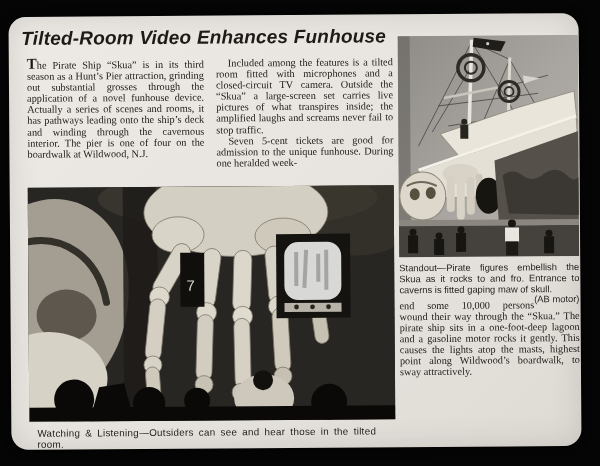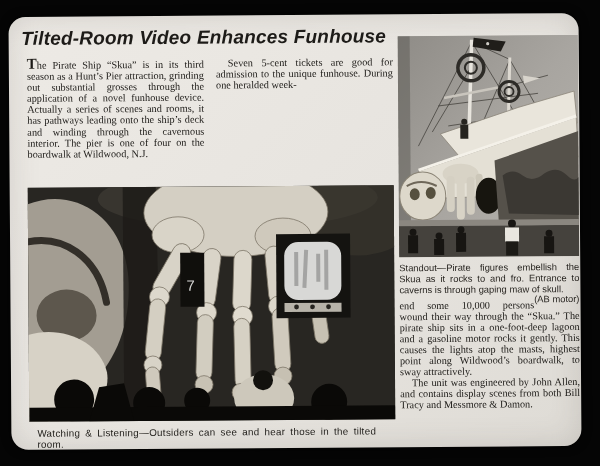--- a/index.html
+++ b/index.html
@@ -51,20 +51,21 @@
 
 <div class="page">
 
   <div class="title">Tilted-Room Video Enhances Funhouse</div>
 
   <div class="cols">
     <div class="col">
       <p><span class="dropcap">T</span><span>he Pirate Ship “Skua” is in its third season as a Hunt’s Pier attraction, grinding out substantial grosses through the application of a novel funhouse device. Actually a series of scenes and rooms, it has pathways leading onto the ship’s deck and winding through the cavernous interior. The pier is one of four on the boardwalk at Wildwood, N.J.</span></p>
     </div>
     <div class="col">
+      <p class="indent">Included among the features is a tilted room fitted with microphones and a closed-circuit TV camera. Outside the “Skua” a large-screen set carries live pictures of what transpires inside; the amplified laughs and screams never fail to stop traffic.</p>
       <p class="indent">Seven 5-cent tickets are good for admission to the unique funhouse. During one heralded week-</p>
     </div>
   </div>
 
   <div class="photo-left">
     <svg viewBox="0 0 366 234" preserveAspectRatio="none">
       <rect width="366" height="234" fill="#282622"></rect>
       <ellipse cx="210" cy="12" rx="140" ry="30" fill="#45413a" opacity="0.55"></ellipse>
       <ellipse cx="330" cy="30" rx="60" ry="40" fill="#3a372f" opacity="0.6"></ellipse>
 
@@ -218,21 +219,20 @@
           </g>
           <g>
             <circle cx="113" cy="188" r="4" fill="#171512"></circle>
             <rect x="106" y="192" width="14" height="14" fill="#e9e6df"></rect>
             <rect x="107" y="206" width="12" height="14" fill="#1c1a16"></rect>
           </g>
         </g>
       </svg>
     </div>
 
-    <p class="caption-ship"><span>Standout—Pirate figures embellish the Skua as it rocks to and fro. Entrance to caverns is through gaping maw of skull.</span> <span class="credit">(AB motor)</span></p>
+    <p class="caption-ship"><span>Standout—Pirate figures embellish the Skua as it rocks to and fro. Entrance to caverns is fitted gaping maw of skull.</span> <span class="credit">(AB motor)</span></p>
 
     <div class="right-text">
       <p>end some 10,000 persons wound their way through the “Skua.” The pirate ship sits in a one-foot-deep lagoon and a gasoline motor rocks it gently. This causes the lights atop the masts, highest point along Wildwood’s boardwalk, to sway attractively.</p>
-      <p class="indent">The unit was engineered by John Allen, and contains display scenes from both Bill Tracy and Messmore &amp; Damon.</p>
     </div>
   </div>
 
 </div>
 
 </body></html>

